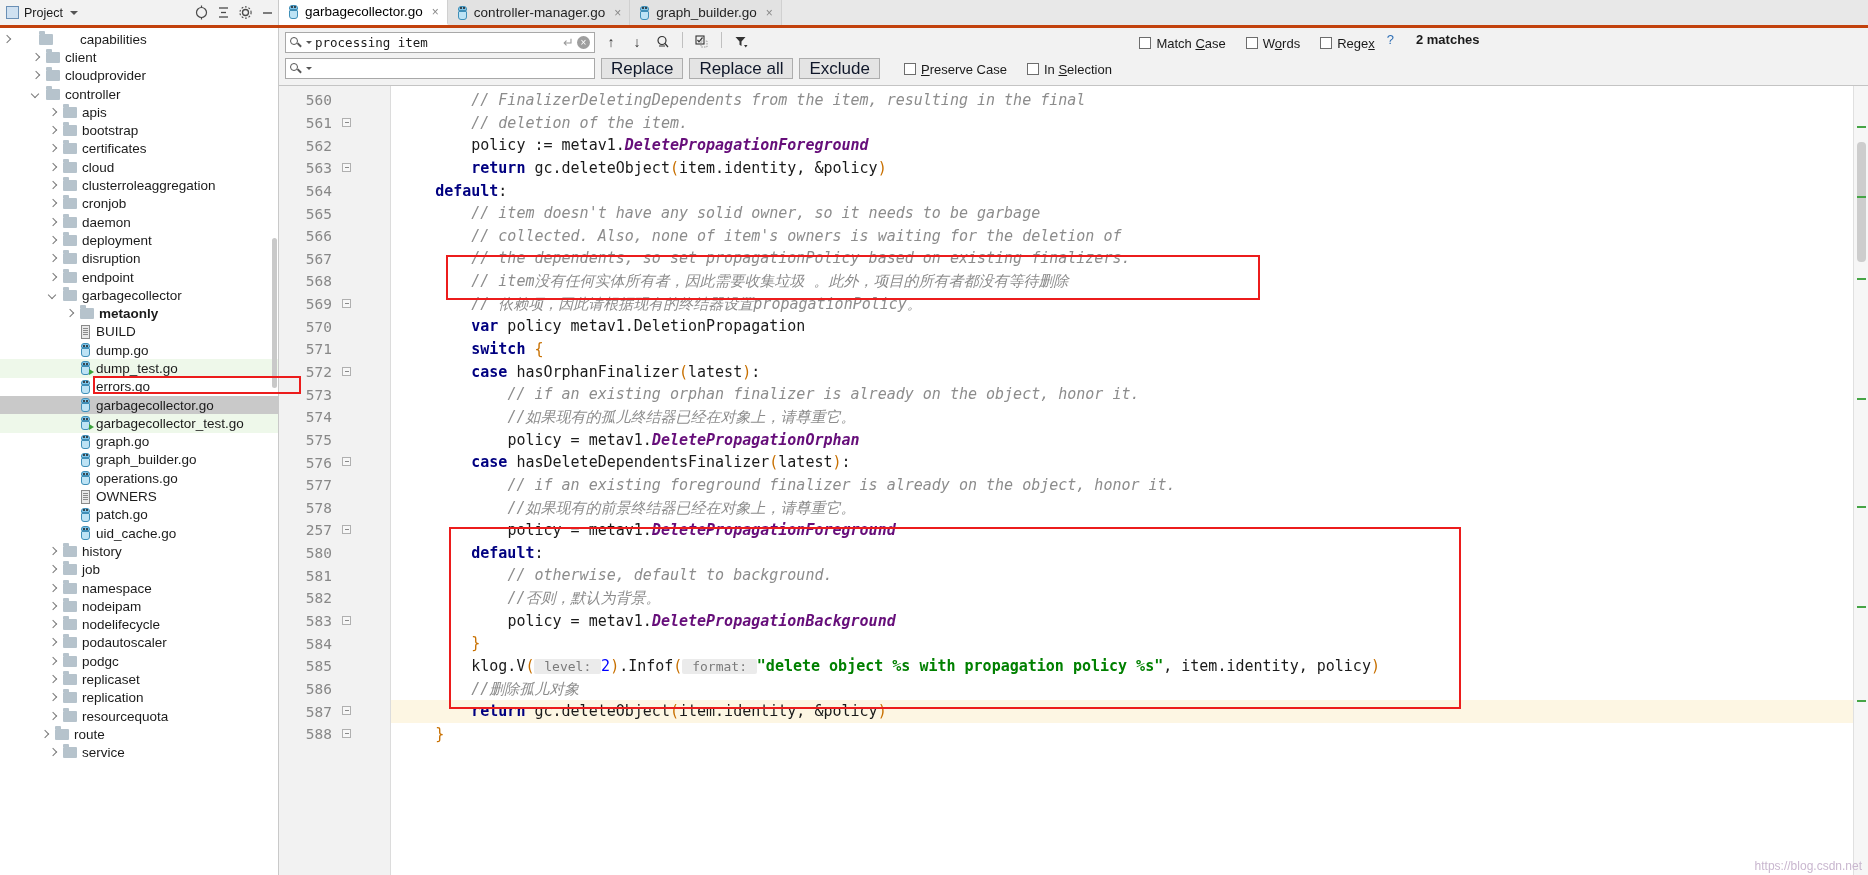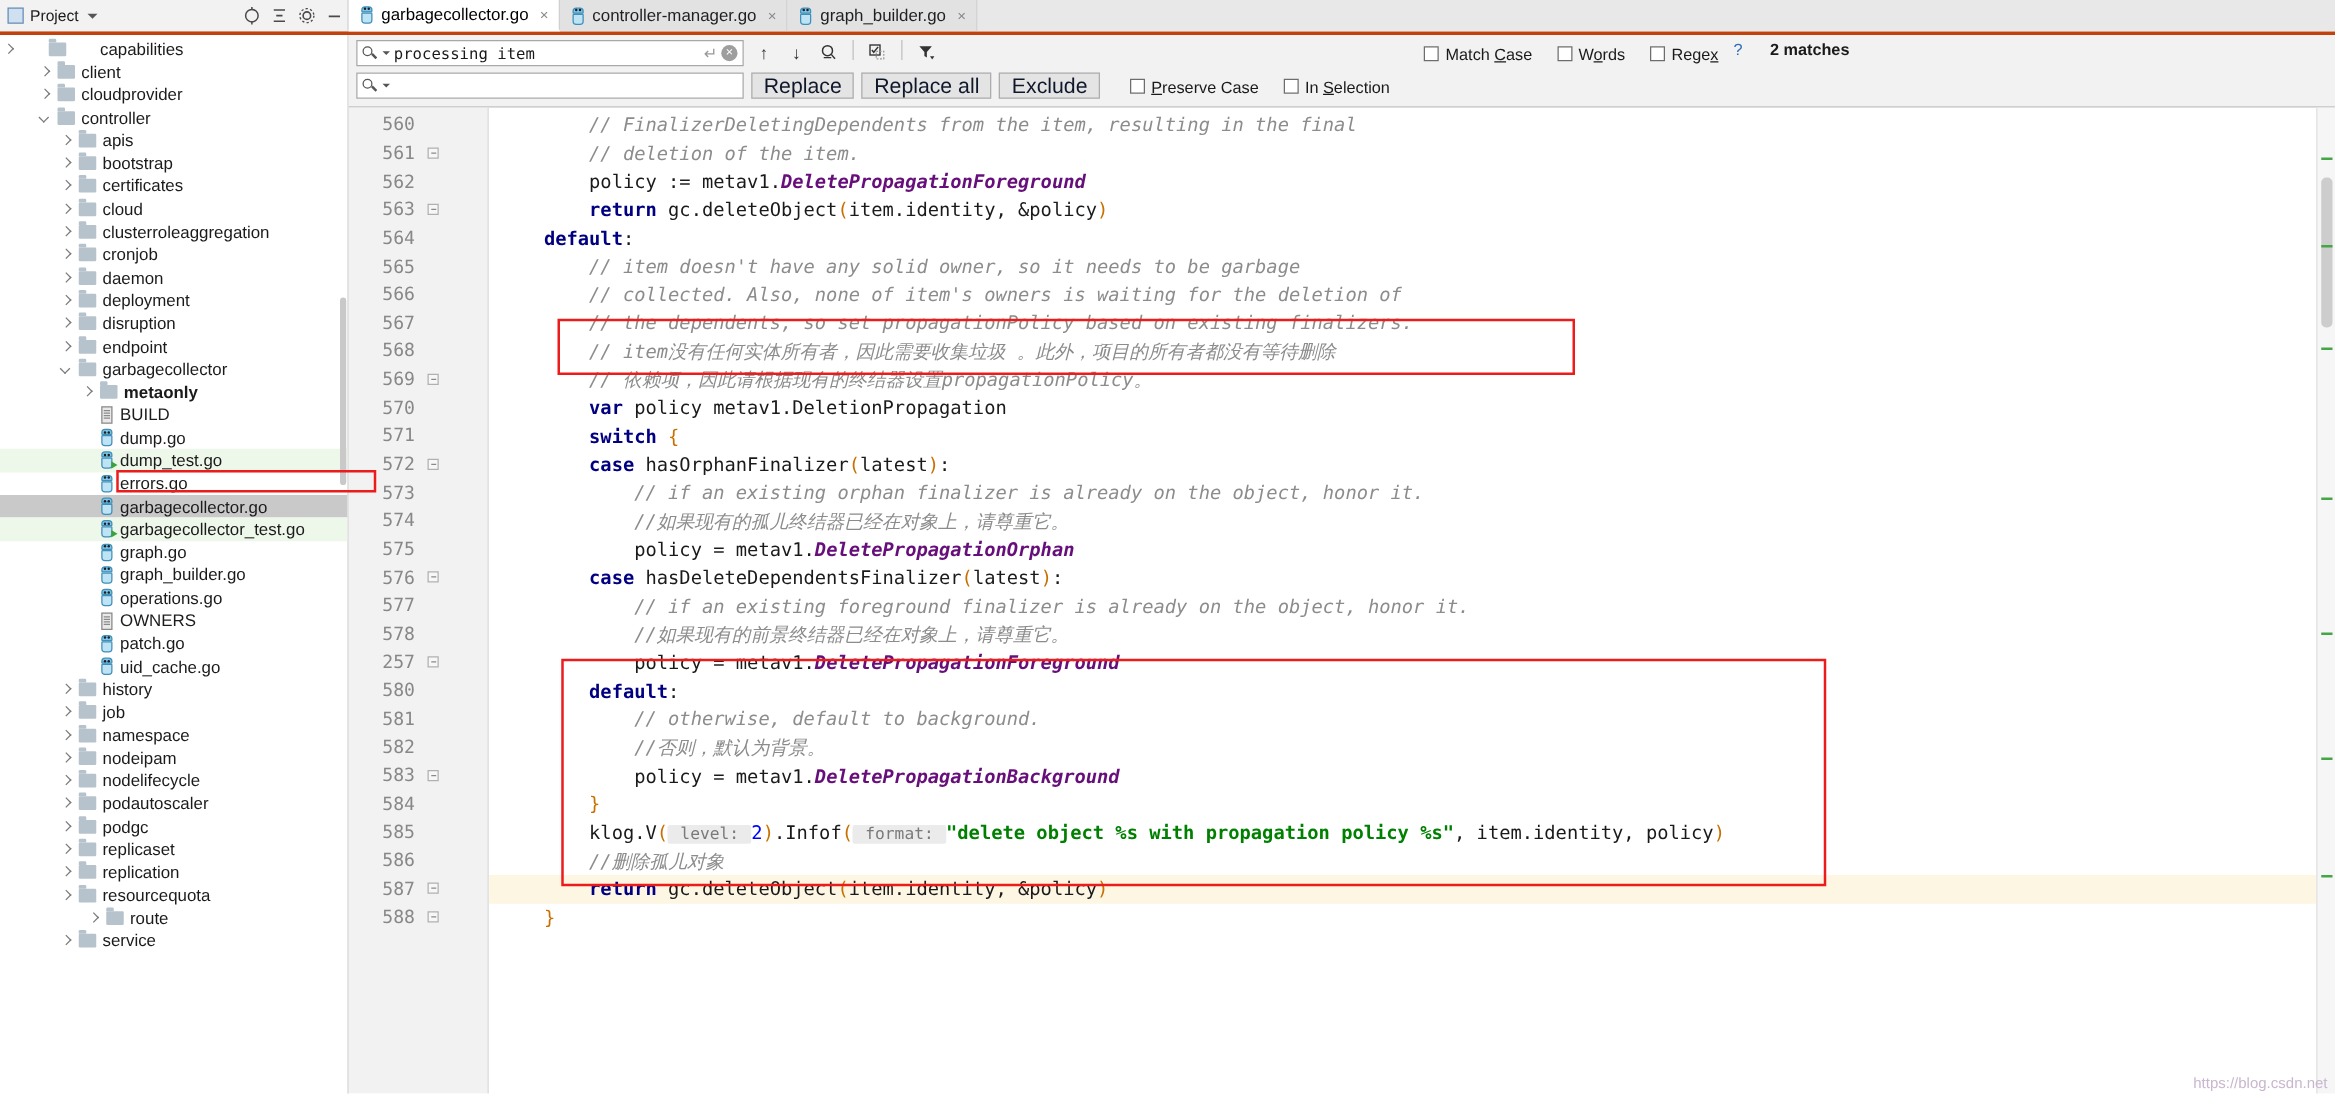--- a/index.html
+++ b/index.html
@@ -457,21 +457,21 @@
         <div class="trow" style="padding-left: 46px;">
           <span class="arrow r"></span>
           <span class="folder" style="margin-left: 4px;"></span>
           <span class="tlabel">replication</span>
         </div>
         <div class="trow" style="padding-left: 46px;">
           <span class="arrow r"></span>
           <span class="folder" style="margin-left: 4px;"></span>
           <span class="tlabel">resourcequota</span>
         </div>
-        <div class="trow" style="padding-left: 68px;">
+        <div class="trow" style="padding-left: 38px;">
           <span class="arrow r"></span>
           <span class="folder" style="margin-left: 4px;"></span>
           <span class="tlabel">route</span>
         </div>
         <div class="trow" style="padding-left: 46px;">
           <span class="arrow r"></span>
           <span class="folder" style="margin-left: 4px;"></span>
           <span class="tlabel">service</span>
         </div>
         <div class="tree-scroll"></div>

